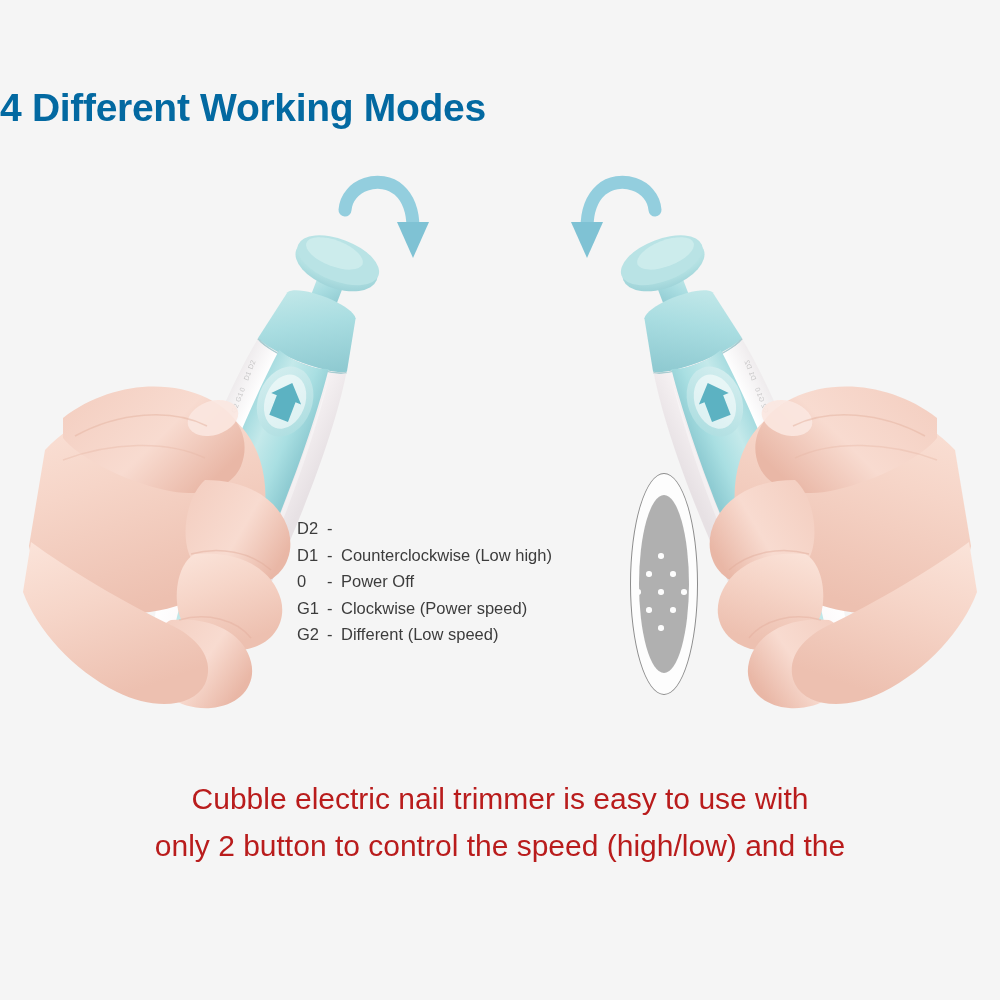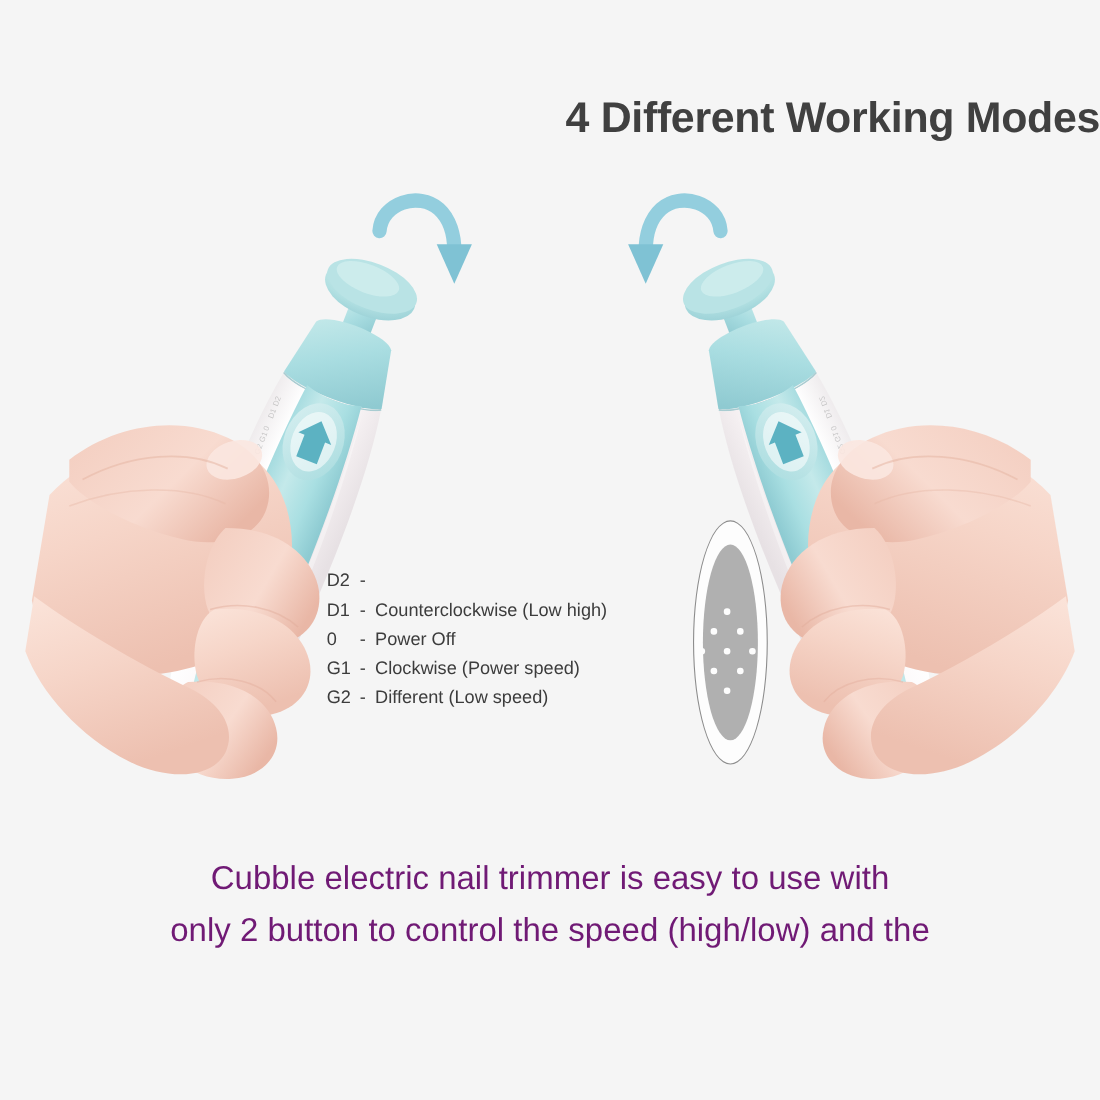--- a/index.html
+++ b/index.html
@@ -9,40 +9,40 @@
     font-family:"Liberation Sans", sans-serif;
     position:relative;
     overflow:hidden;
   }
 
   .stage { position:absolute; inset:0; }
 
   
   .title {
     position:absolute; left:0; top:86px; width:1000px;
-    text-align:right;
+    text-align:left;
     font-size:39px; font-weight:bold;
-    color:#404040; letter-spacing:-0.3px;
+    color:#0369a1; letter-spacing:-0.3px;
     white-space:nowrap;
   }
 
   
   .mode-list {
     position:absolute; left:297px; top:519px;
     font-size:16.5px; color:#3c3c3c;
   }
   .mode-row { display:flex; align-items:baseline; height:26.5px; }
   .mode-code { width:30px; flex:0 0 30px; font-size:16.5px; }
   .mode-dash { width:14px; flex:0 0 14px; }
   .mode-desc { white-space:nowrap; }
 
   
   .caption {
     position:absolute; left:0; top:775px; width:1000px;
-    text-align:center; color:#701a75;
+    text-align:center; color:#b91c1c;
     font-size:30px; line-height:47px;
   }
   .caption div { white-space:nowrap; }
 
   
   .disc-wrap { position:absolute; left:630px; top:473px; width:68px; height:222px; }
   .disc-outer {
     position:absolute; inset:0;
     border:1.4px solid #8c8c8c;
     border-radius:50%;

